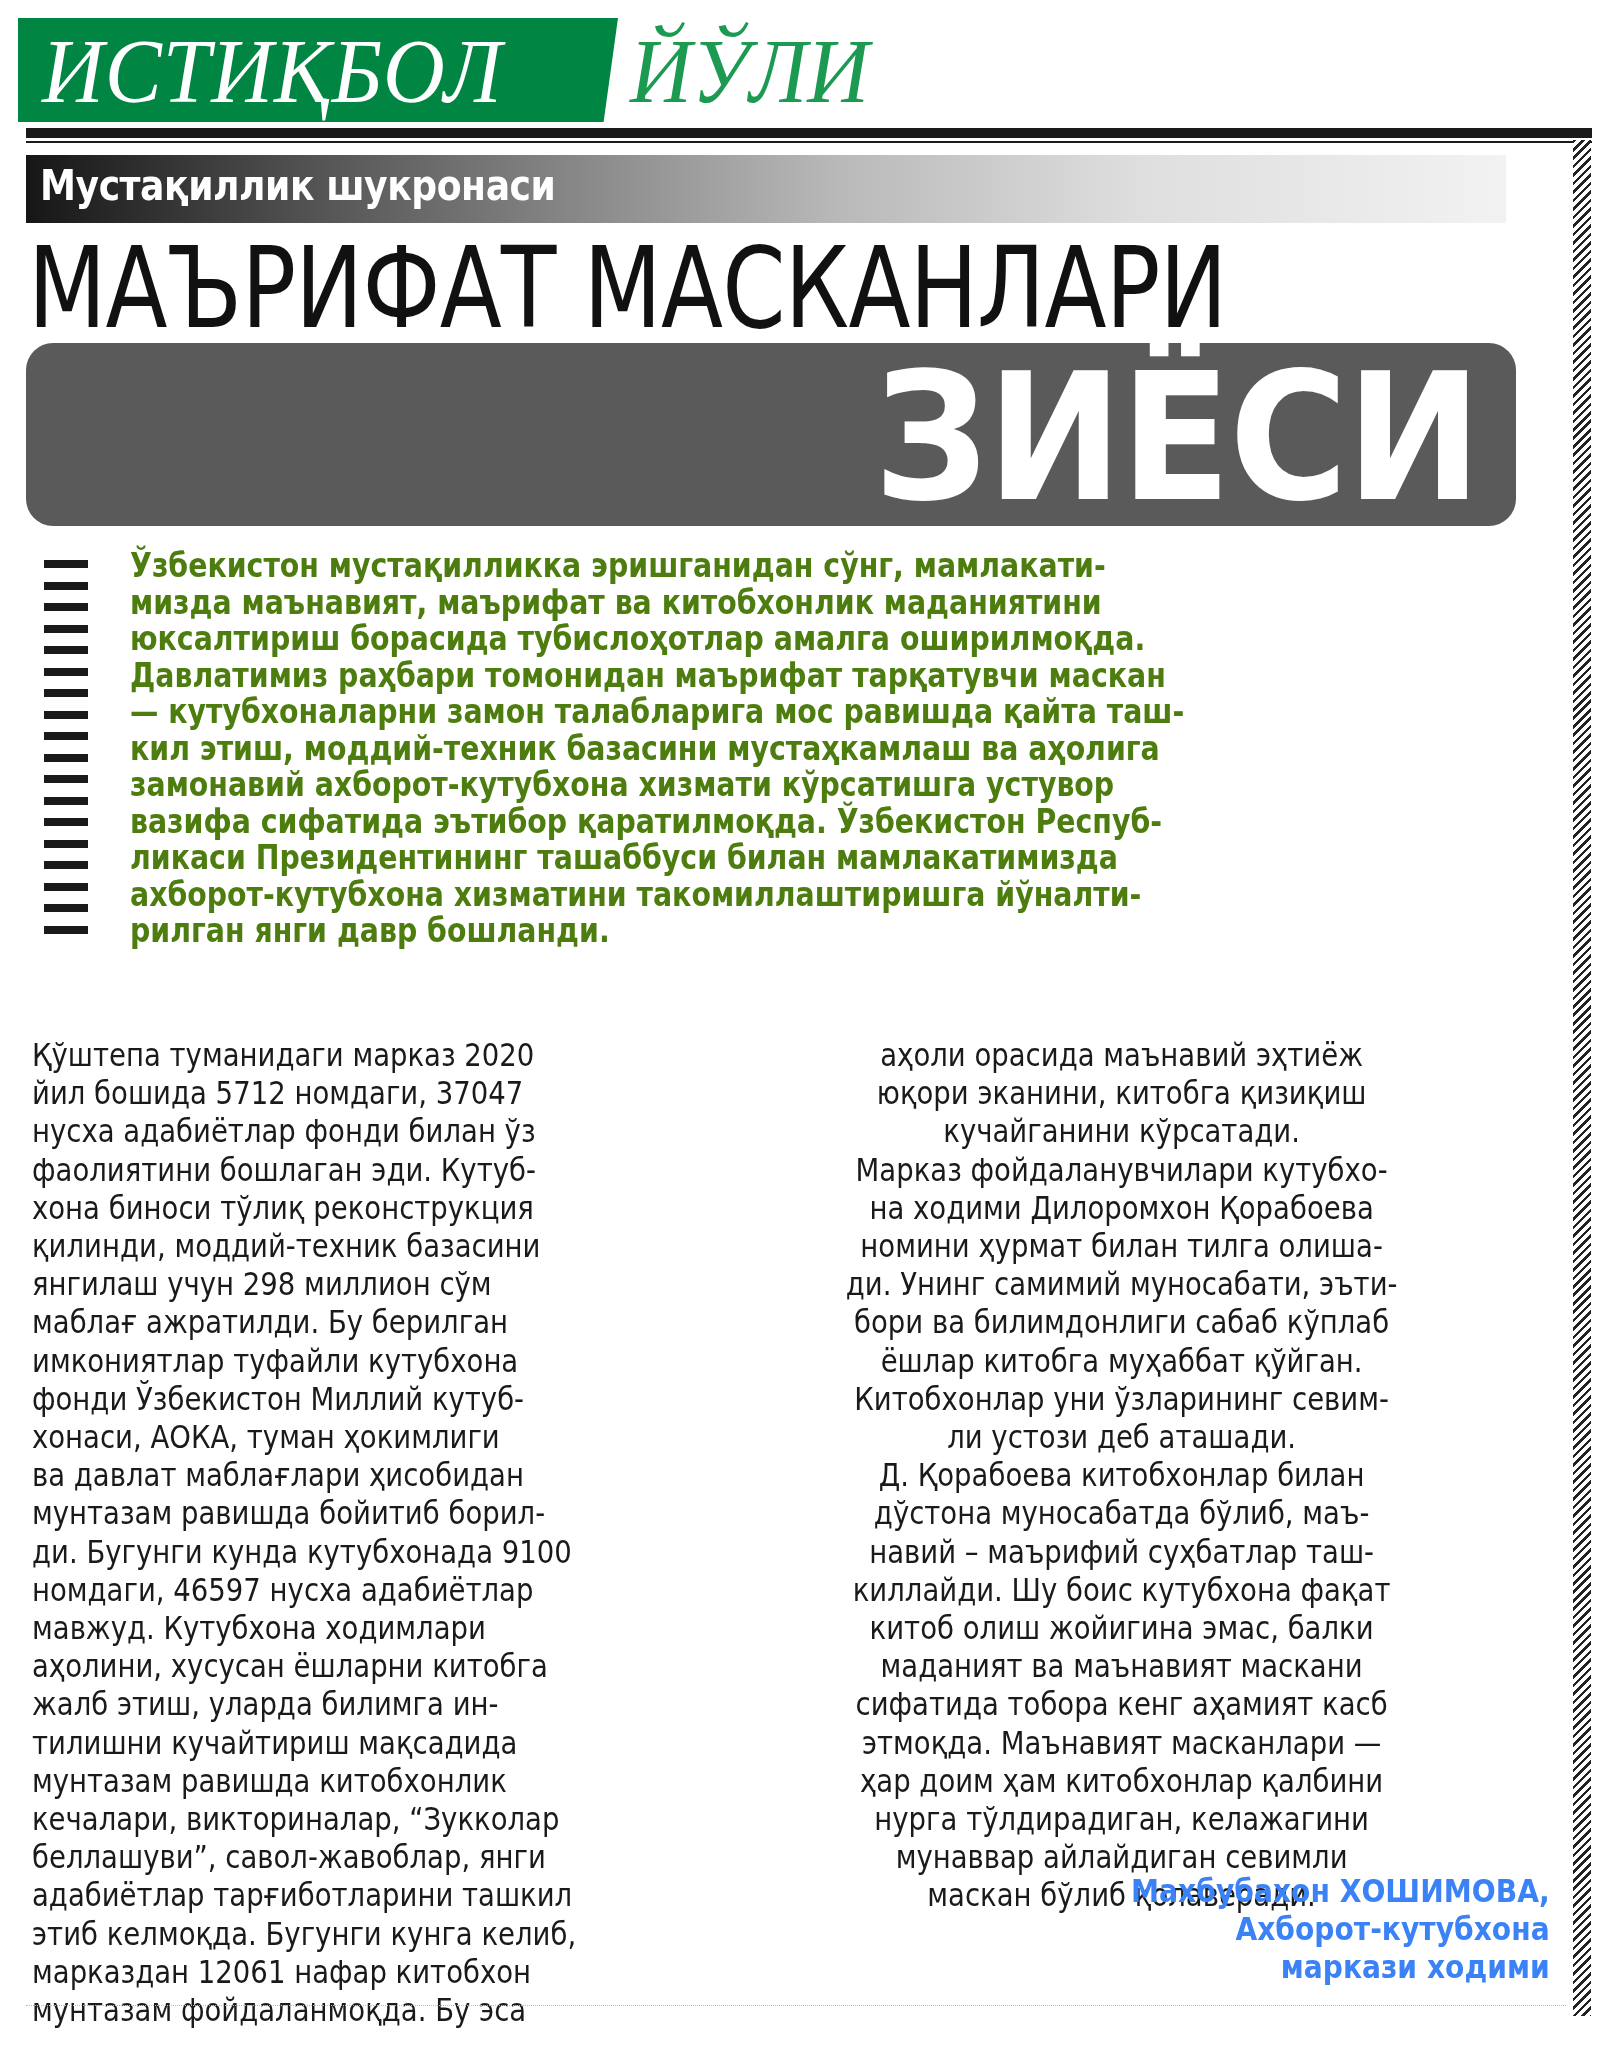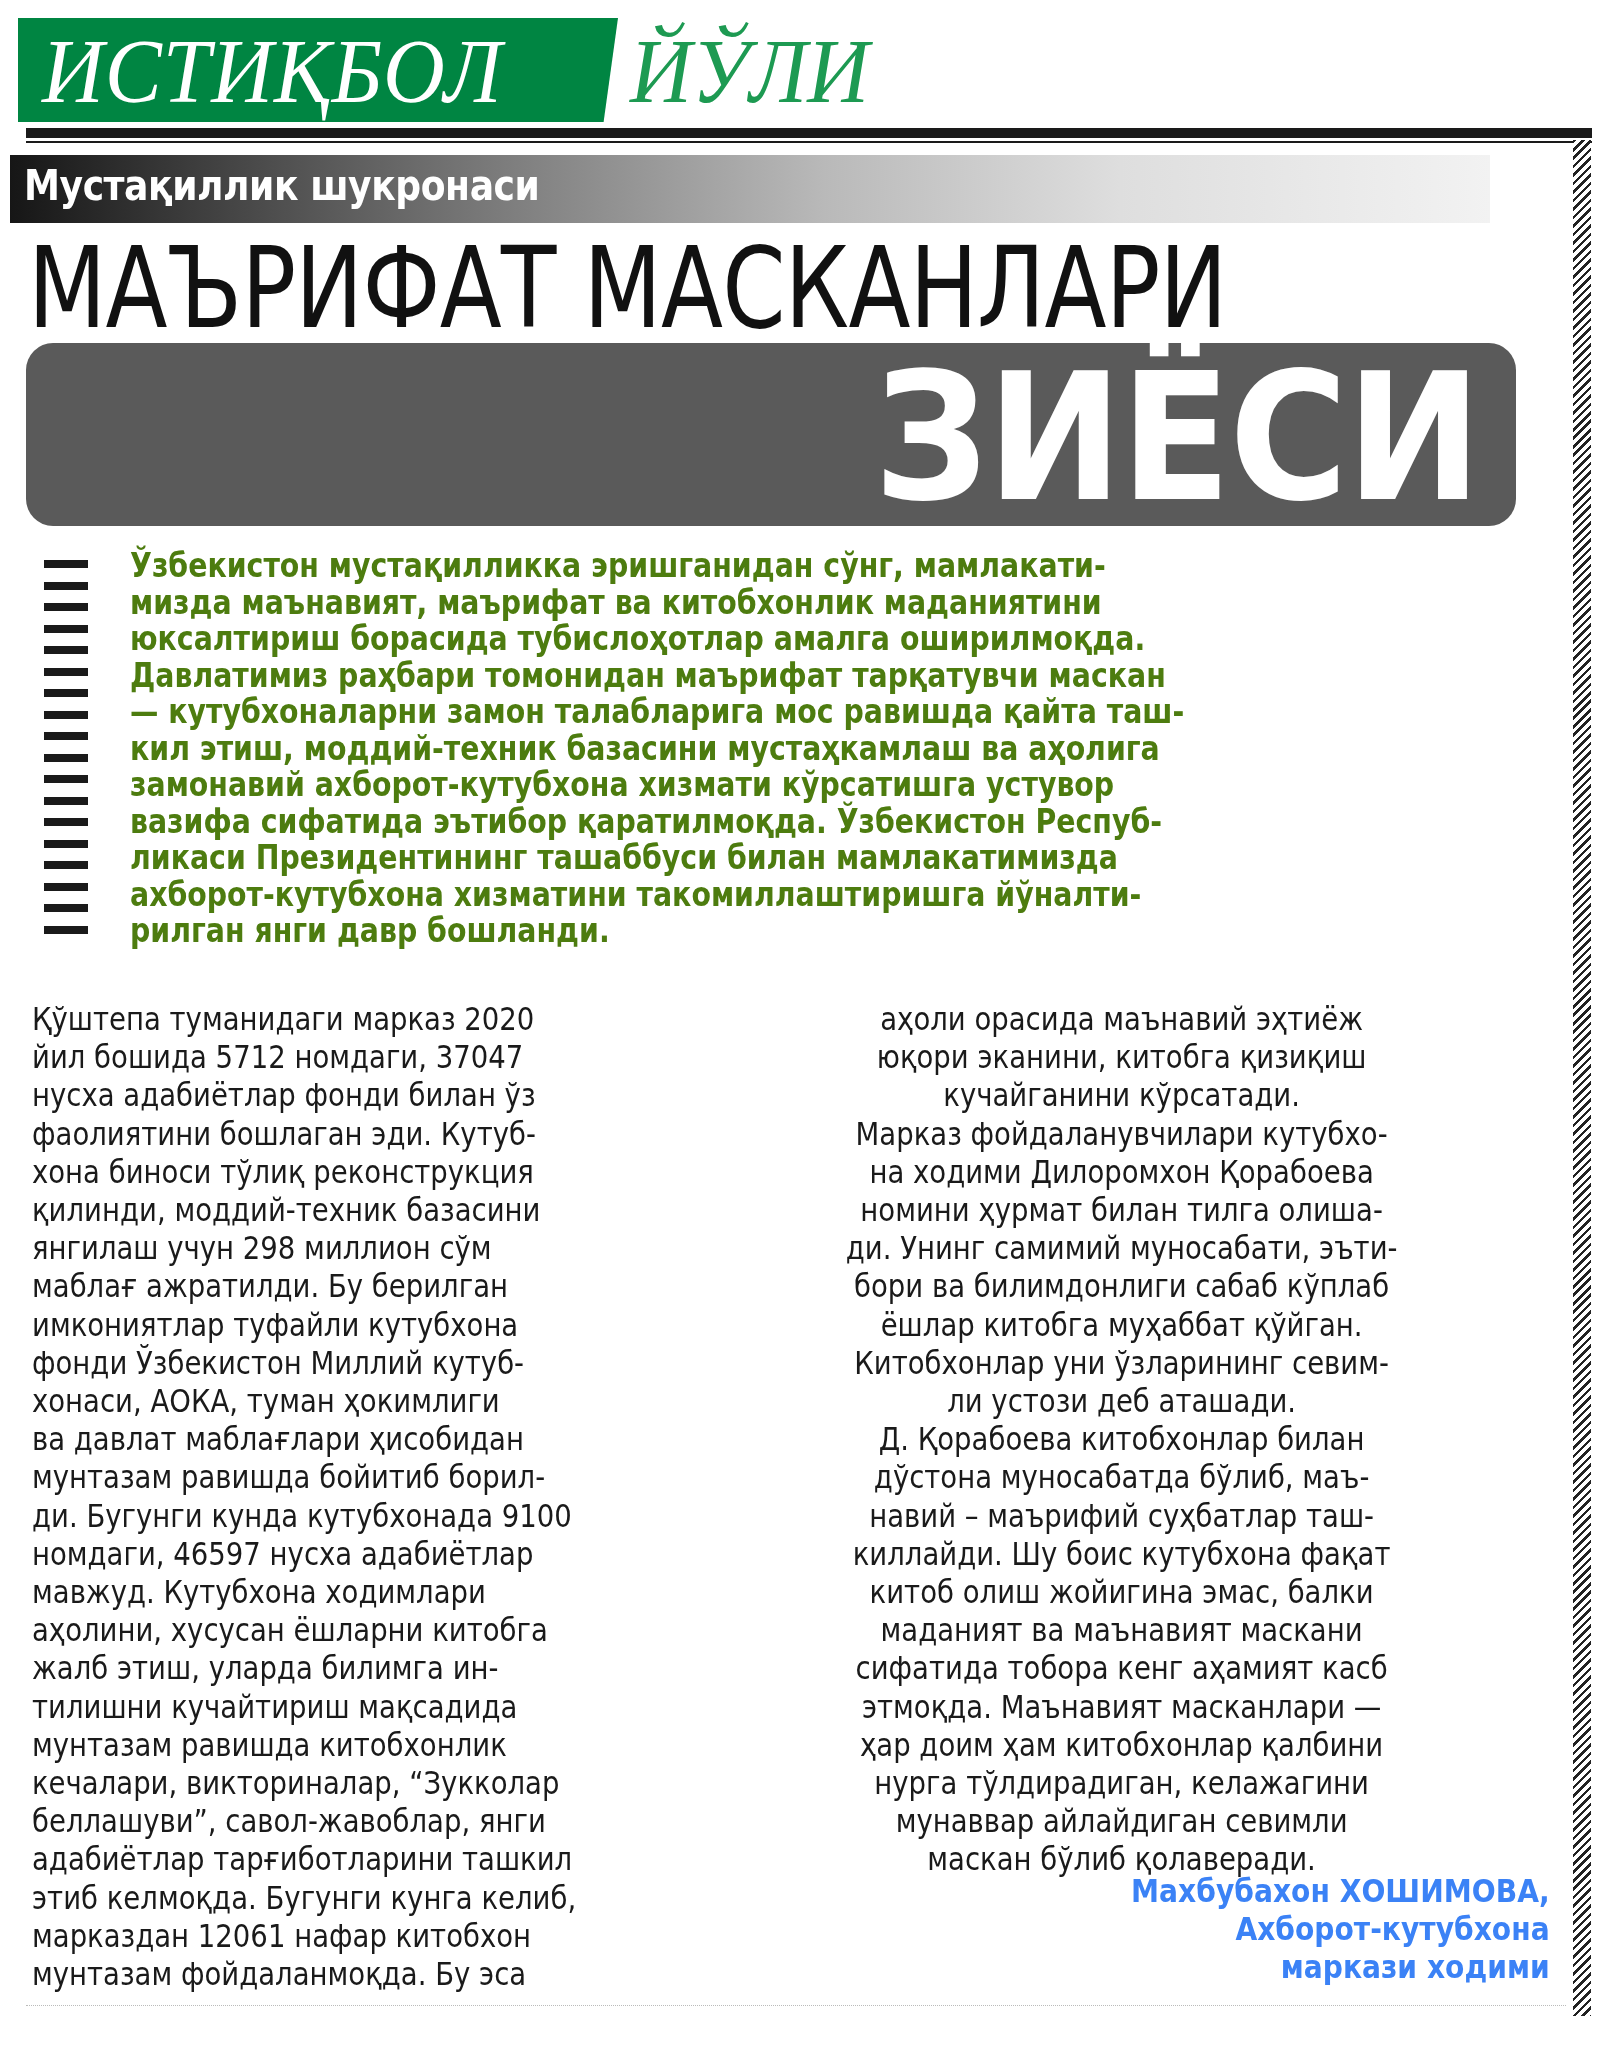--- a/index.html
+++ b/index.html
@@ -11,37 +11,37 @@
   .mast-title-a { position: absolute; left: 24px; top: -2px; font-family: "Liberation Serif", serif; font-style: italic; font-size: 92px; color: #ffffff; letter-spacing: 1px; line-height: 110px; transform: scaleX(0.93); transform-origin: left center; }
   .mast-title-b { position: absolute; left: 612px; top: -2px; font-family: "Liberation Serif", serif; font-style: italic; font-size: 92px; color: #1d9a52; line-height: 110px; transform: scaleX(0.93); transform-origin: left center; }
   .rule-thick { position: absolute; left: 26px; top: 128px; width: 1566px; height: 10px; background: #1a1a1a; }
   .rule-thin { position: absolute; left: 26px; top: 141px; width: 1566px; height: 2px; background: #1a1a1a; }
 
   
   .hatch { position: absolute; left: 1573px; top: 140px; width: 18px; height: 1876px;
     background: repeating-linear-gradient(135deg, #222 0px, #222 2.5px, #ffffff 2.5px, #ffffff 6px); }
 
   
-  .kicker { position: absolute; left: 10px; top: 155px; width: 1480px; height: 68px;
+  .kicker { position: absolute; left: 26px; top: 155px; width: 1480px; height: 68px;
     background: linear-gradient(90deg, #161616 0%, #555 20%, #8a8a8a 38%, #b9b9b9 55%, #dedede 75%, #f2f2f2 100%); }
   .kicker-text { position: absolute; left: 14px; top: 6px; font-family: "DejaVu Sans", sans-serif; font-weight: bold; font-size: 42px; color: #ffffff; transform: scaleX(0.86); transform-origin: left center; white-space: nowrap; letter-spacing: -0.5px; }
 
   
   .headline-1 { position: absolute; left: 28px; top: 228px; font-family: "DejaVu Sans", sans-serif; font-size: 112px; line-height: 120px; color: #111; white-space: nowrap; transform: scaleX(0.81); transform-origin: left center; letter-spacing: -1px; }
   .gray-band { position: absolute; left: 26px; top: 343px; width: 1490px; height: 183px; background: #5a5a5a; border-radius: 27px; }
   .headline-2 { position: absolute; right: 36px; top: 8px; font-family: "DejaVu Sans", sans-serif; font-weight: bold; font-size: 176px; line-height: 176px; color: #ffffff; white-space: nowrap; transform: scaleX(0.92); transform-origin: right center; letter-spacing: -2px; }
 
   
   .lead-marks { position: absolute; left: 44px; top: 560px; width: 44px; }
   .lead-marks .mark { height: 8px; background: #1a1a1a; margin-bottom: 13.5px; }
   .lead { position: absolute; left: 130px; top: 548px; width: 1420px; font-family: "DejaVu Sans", sans-serif; font-weight: bold; font-size: 33px; line-height: 36.5px; color: #4d7c0f; }
   .lead .ln { display: block; white-space: nowrap; transform: scaleX(0.86); transform-origin: left center; }
 
   
-  .col { position: absolute; top: 1000px; font-family: "DejaVu Sans", sans-serif; font-size: 32px; line-height: 38.2px; color: #1a1a1a; }
+  .col { position: absolute; top: 1036px; font-family: "DejaVu Sans", sans-serif; font-size: 32px; line-height: 38.2px; color: #1a1a1a; }
   .col .ln { display: block; white-space: nowrap; transform: scaleX(0.86); transform-origin: left center; }
   .col-left { left: 32px; width: 720px; }
   .col-right { left: 812px; width: 720px; text-align: center; }
 
   .byline { position: absolute; right: 74px; top: 1872px; text-align: right; font-family: "DejaVu Sans", sans-serif; font-weight: bold; font-size: 32px; line-height: 38px; color: #3b82f6; }
   .byline .ln { display: block; white-space: nowrap; transform: scaleX(0.88); transform-origin: right center; }
 
   .bottom-rule { position: absolute; left: 26px; top: 2005px; width: 1540px; height: 0; border-top: 1px dotted #bbb; }
 </style>
 </head>

